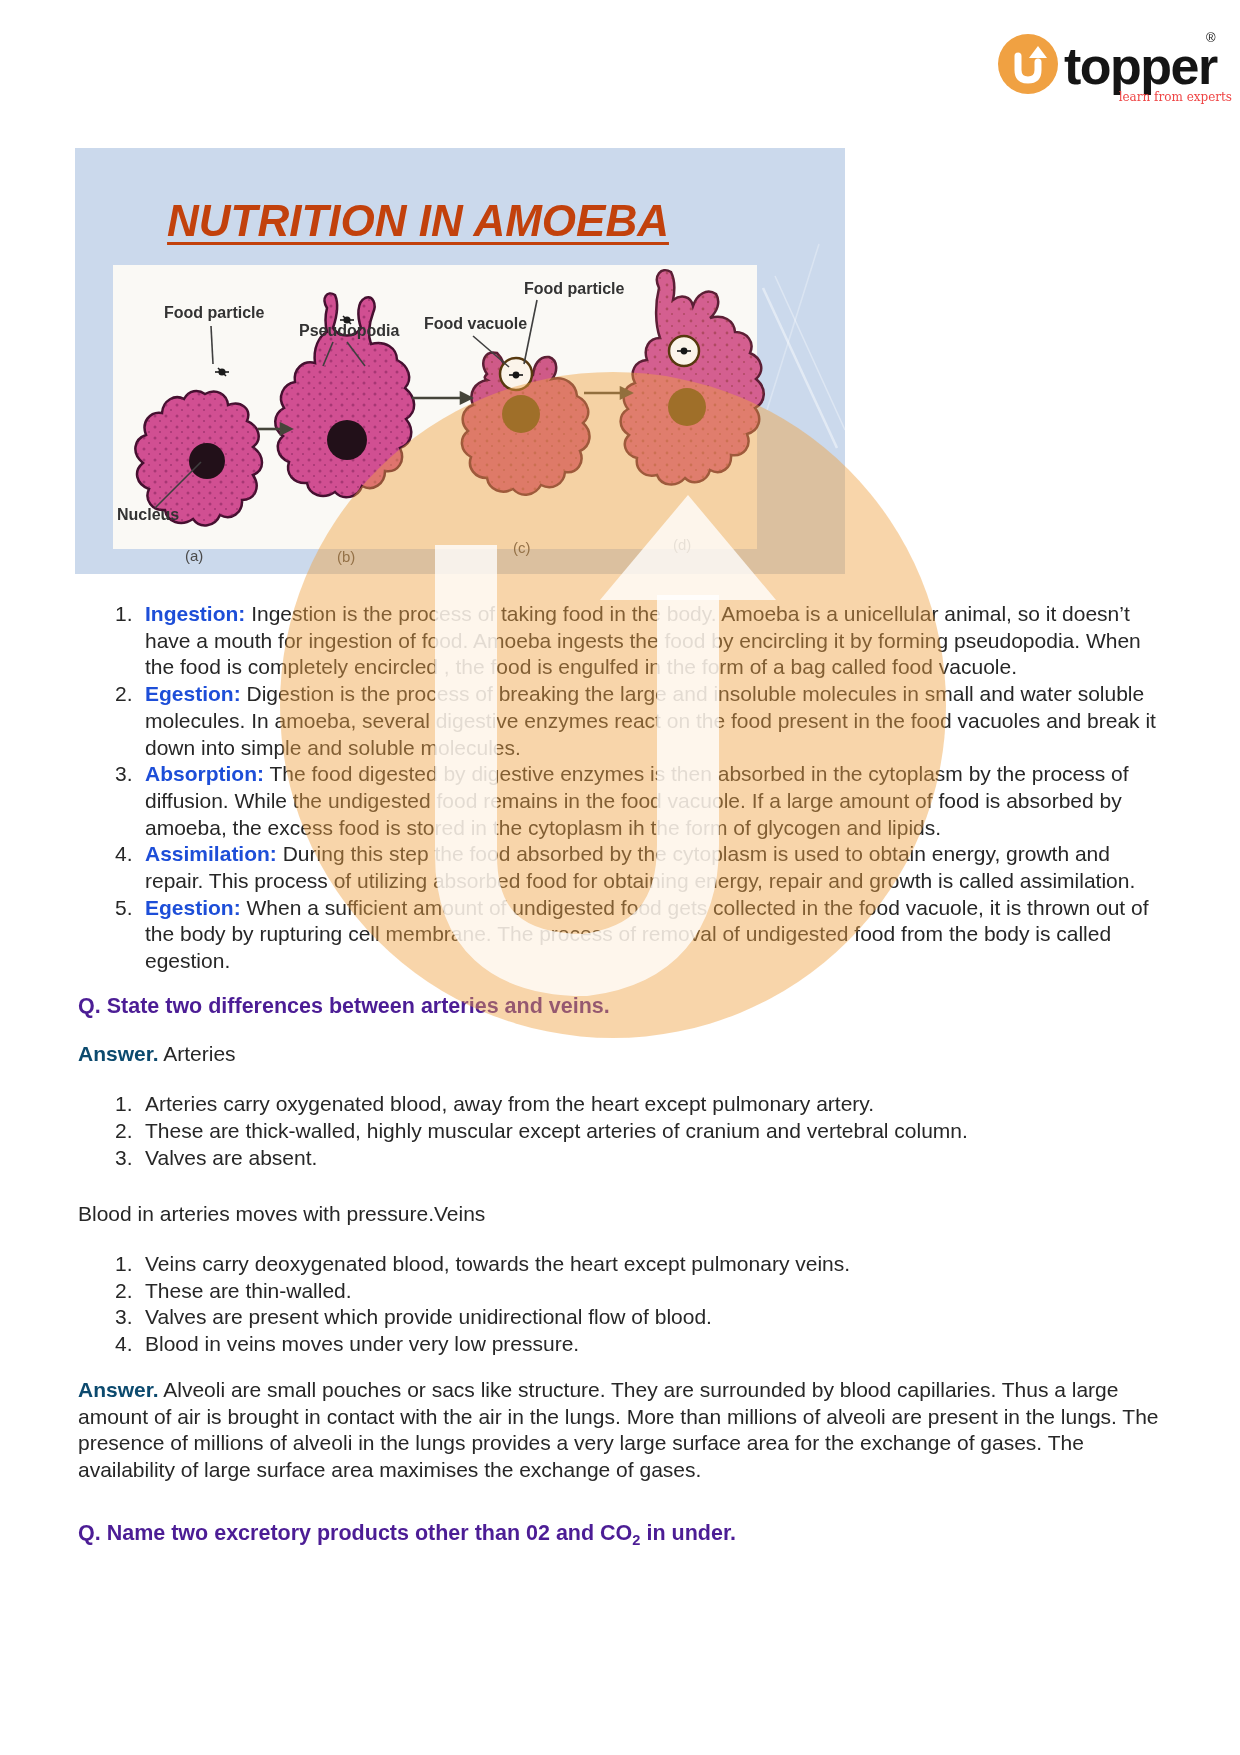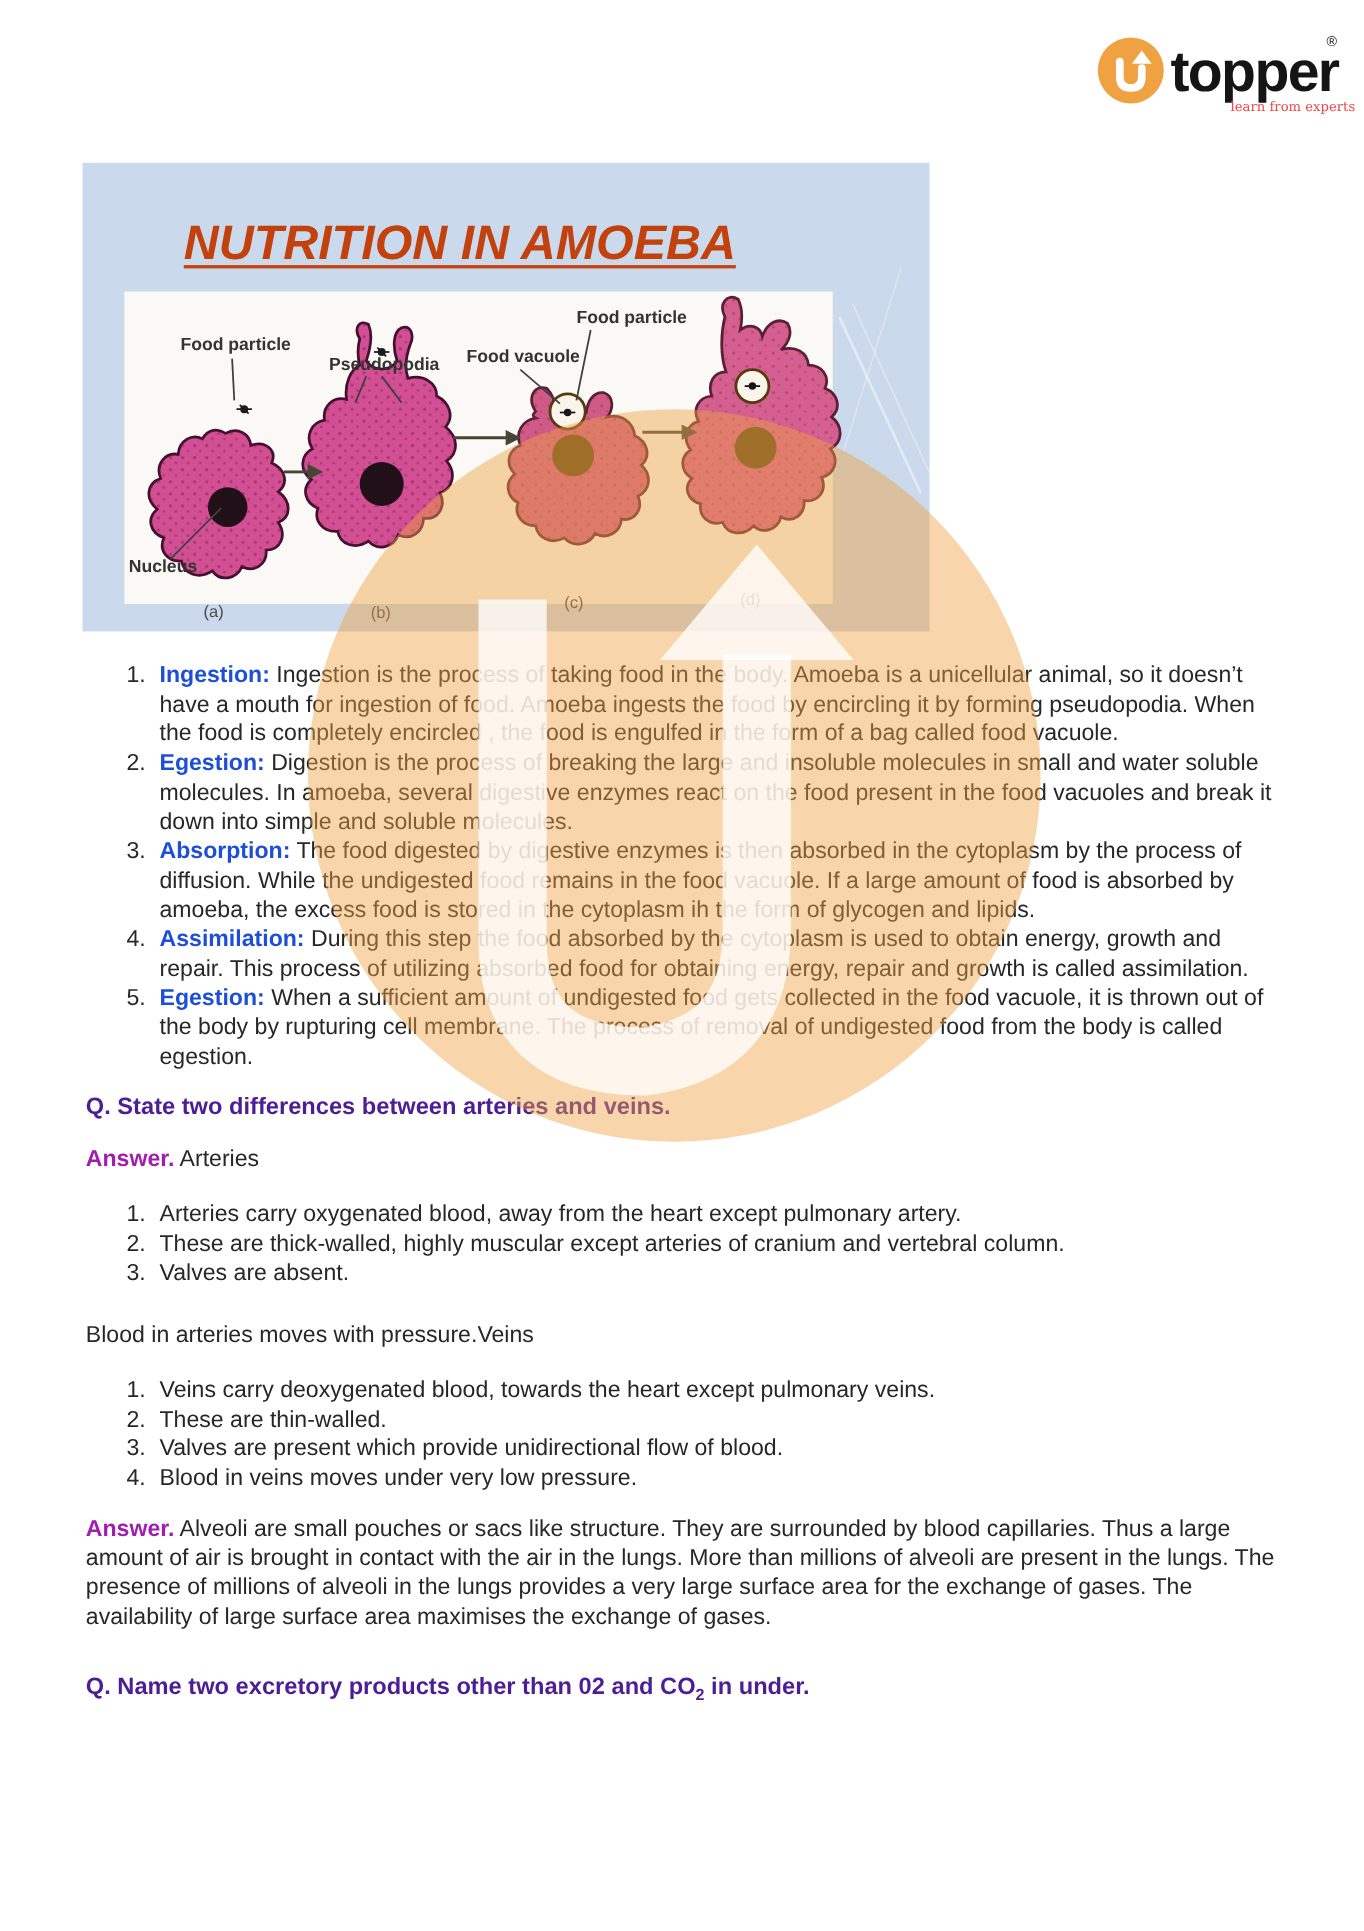--- a/index.html
+++ b/index.html
@@ -26,21 +26,21 @@
   
   .content{position:absolute;left:78px;top:601px;width:1090px;z-index:2;
     font-size:21px;line-height:26.7px;color:#272727;}
   .plist{margin:0;padding:0;list-style:none;}
   .plist li{display:flex;}
   .plist .num{width:30px;margin-left:37px;flex:0 0 auto;}
   .plist .txt{flex:1;}
   .term{font-weight:bold;color:#1d4ed8;}
   .question{margin:18px 0 0 0;font-weight:bold;font-size:21.5px;color:#4c1d95;}
   .answer-line{margin:21px 0 0 0;}
-  .answer-label{color:#a21caf;font-weight:bold;}
+  .answer-label{color:#0c4a6e;font-weight:bold;}
   .sublist{margin:24px 0 0 0;padding:0;list-style:none;}
   .sublist li{display:flex;}
   .sublist .num{width:30px;margin-left:37px;flex:0 0 auto;}
   .sublist .txt{flex:1;}
   .bridge{margin:30px 0 0 0;}
   .answer-para{margin:19px 0 0 0;}
   .q3{margin-top:36px;}
   sub.co2{font-size:0.68em;}
   .mt23{margin-top:23px;}
 </style>

